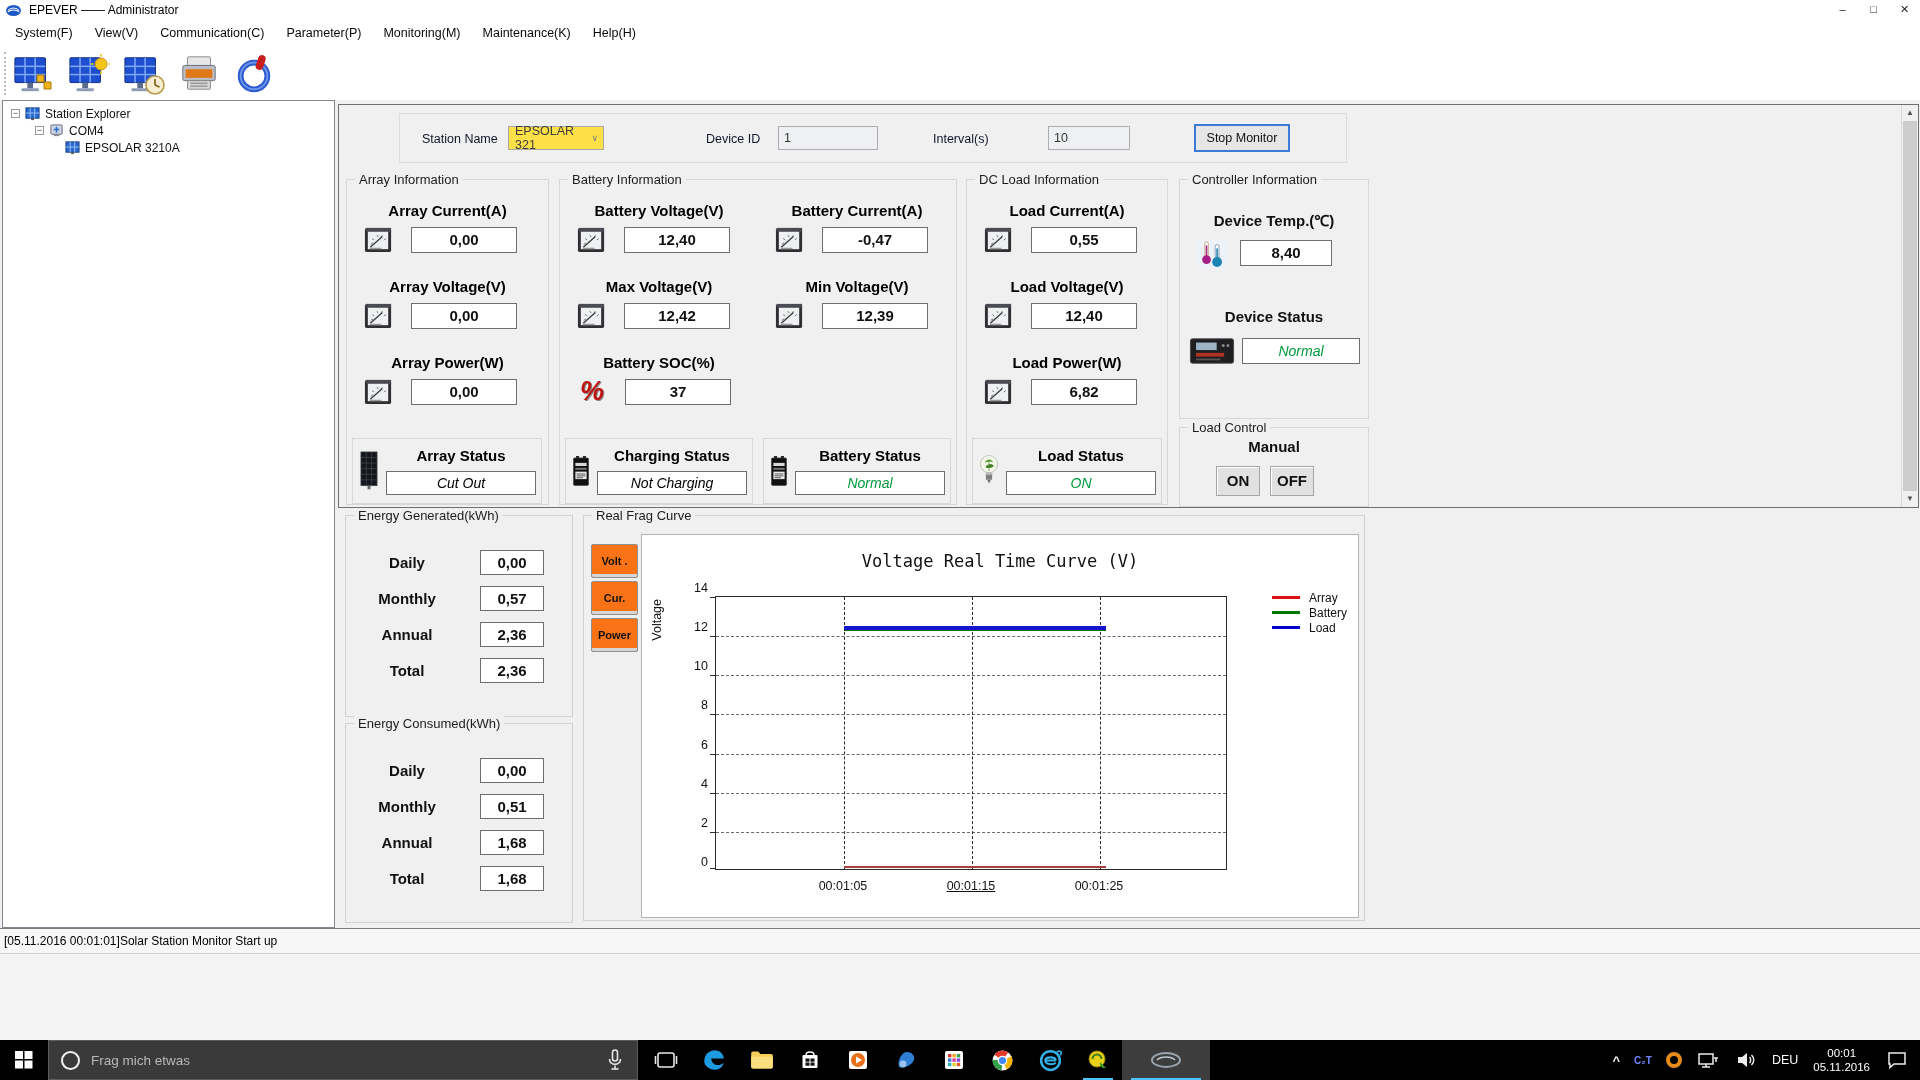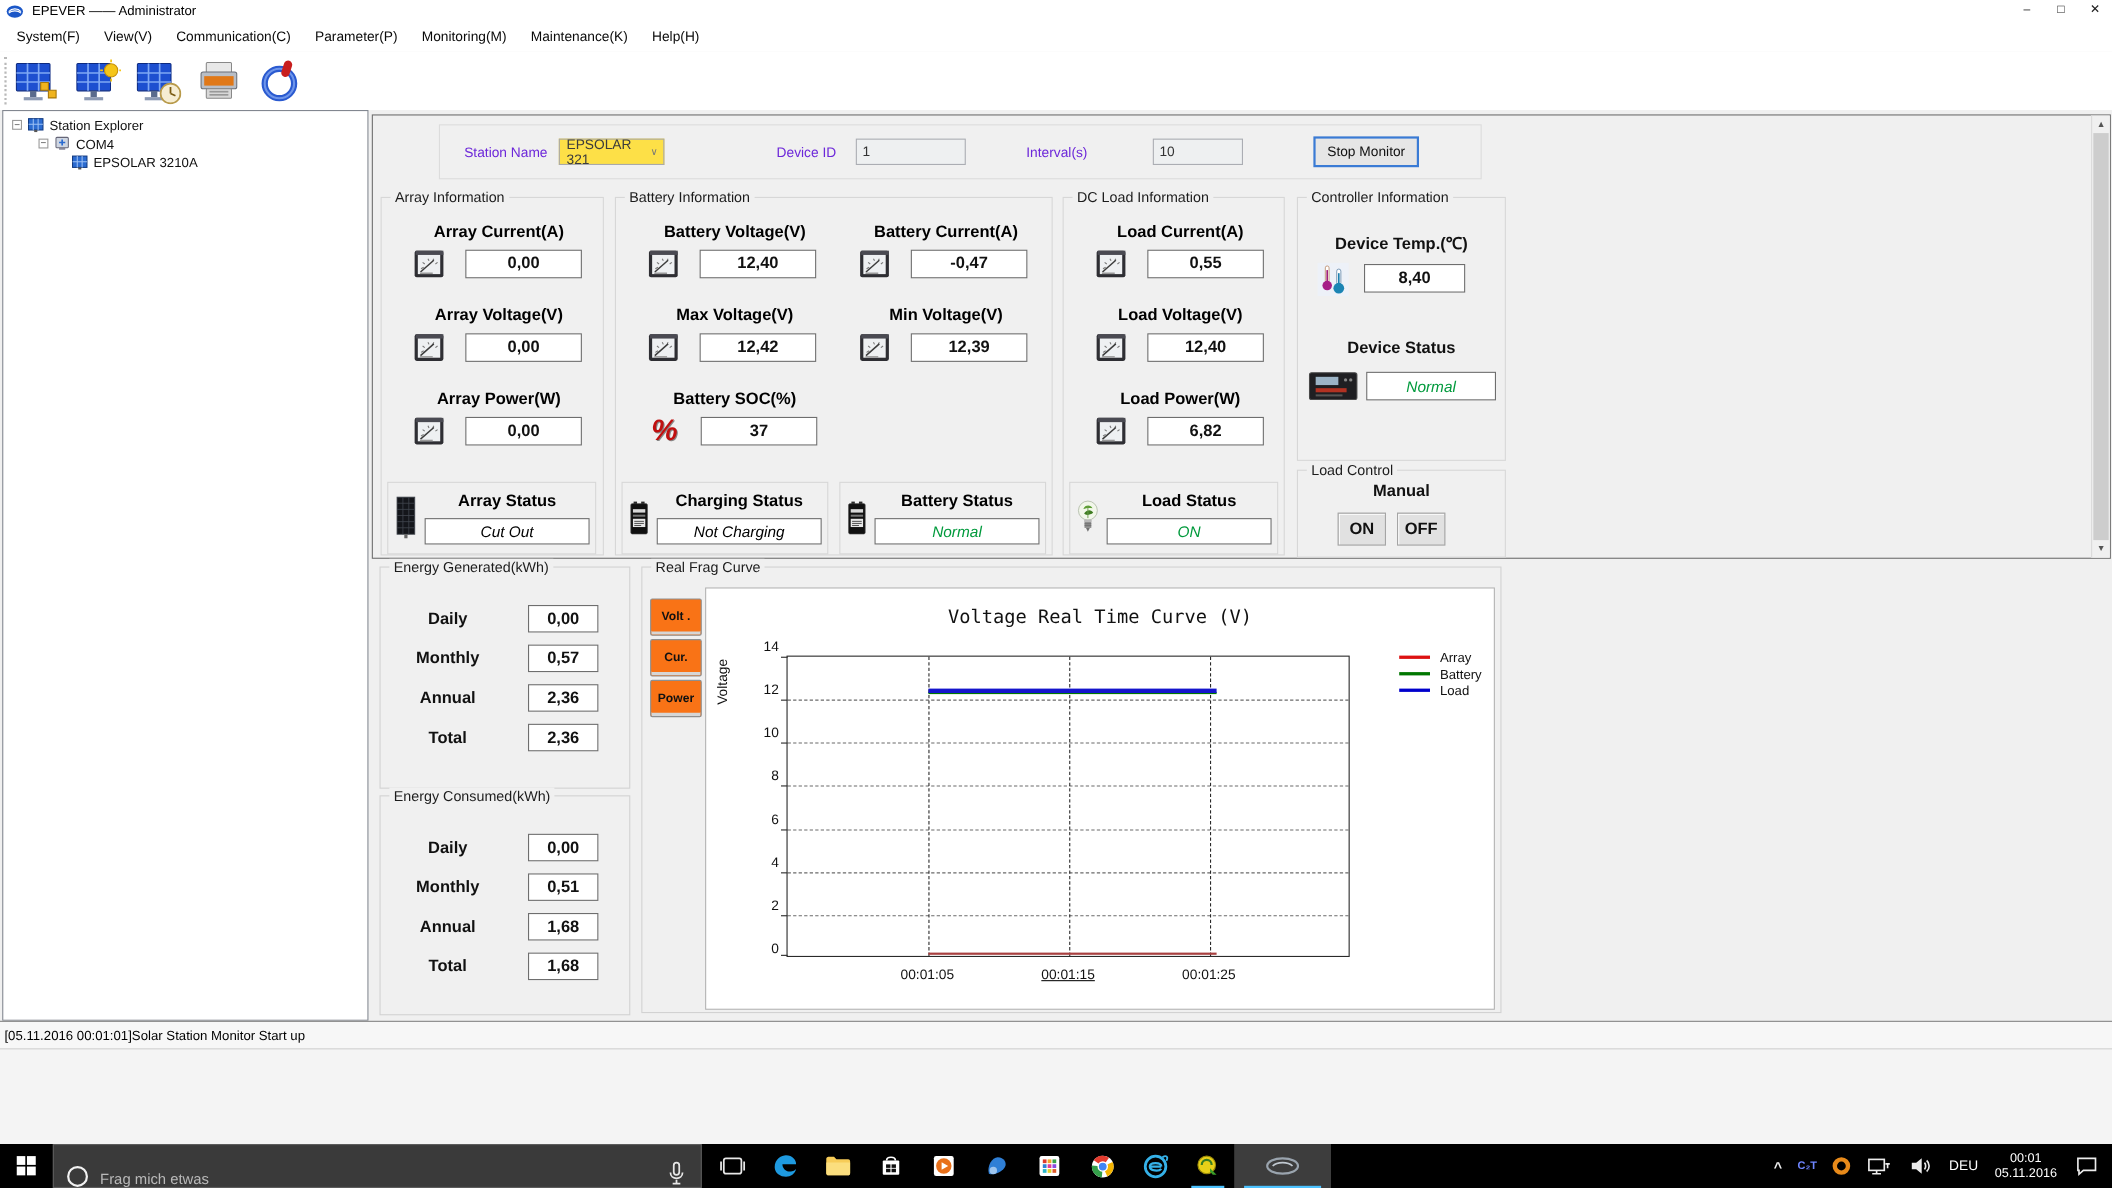--- a/index.html
+++ b/index.html
@@ -32,28 +32,28 @@
   
   .upper-panel { position:absolute; left:338px; top:104px; width:1581px; height:404px; background:#f0f0f0; border:1px solid #6f6f6f; }
   .vscroll { position:absolute; right:0; top:0; bottom:0; width:17px; background:#f0f0f0; border-left:1px solid #d9d9d9; }
   .vscroll .arrow { height:16px; text-align:center; font-size:8px; line-height:16px; color:#555; }
   .vscroll .thumb { position:absolute; left:1px; right:1px; top:16px; bottom:16px; background:#cdcdcd; }
 
   .gbox { position:absolute; border:1px solid #d7d7d7; }
   .gtitle { position:absolute; top:-8px; left:8px; background:#f0f0f0; padding:0 4px; font-size:13px; color:#1c1c1c; white-space:nowrap; }
 
   .station-box { left:60px; top:8px; width:948px; height:50px; border:1px solid #dcdcdc; }
-  .sb-item { position:absolute; top:13px; font-size:12.5px; color:#6d28d9; line-height:24px; }
+  .sb-item { position:absolute; top:13px; font-size:12.5px; color:#0f172a; line-height:24px; }
   .sb-select { position:absolute; top:12px; width:96px; height:24px; background:#fde047; border:1px solid #a9a9a9; color:#3c3c3c; font-size:12.5px; display:flex; align-items:center; padding-left:6px; gap:6px; }
   .sb-select .chev { margin-left:auto; margin-right:5px; font-size:9px; color:#777; }
   .sb-input { position:absolute; top:12px; height:24px; background:#eef0f1; border:1px solid #abadb3; font-size:12.5px; color:#333; padding-left:5px; line-height:22px; }
   .stop-btn { position:absolute; top:10px; width:96px; height:28px; background:#e6e6e6; border:2px solid #3a7bd5; font-size:12.5px; color:#111; text-align:center; line-height:24px; }
 
   
-  .metrics { position:absolute; left:12px; right:0; top:22px; }
+  .metrics { position:absolute; left:0; right:0; top:22px; }
   .metric { height:76px; }
   .m-label { text-align:center; font-weight:bold; font-size:15px; color:#000; }
   .m-row { display:flex; align-items:center; margin:5px 0 0 16px; gap:17px; }
   .m-box { width:106px; height:26px; background:#fff; border:1px solid #6e6e6e; font-weight:bold; font-size:15px; text-align:center; line-height:24px; }
   .soc-icon { font-weight:bold; font-style:italic; font-size:27px; color:#c01010; width:32px; text-align:center; text-shadow:1px 1px 0 #888; }
 
   .grid2 { display:grid; grid-template-columns:1fr 1fr; }
 
   
   .sbox { position:absolute; border:1px solid #d7d7d7; display:flex; align-items:center; padding:3px 5px; gap:6px; }
@@ -92,21 +92,21 @@
   .leg-line { width:28px; height:3px; }
   .legend-row span { font-size:12px; color:#111; }
 
   
   .logbar { position:absolute; left:0; top:928px; width:1920px; height:112px; background:#f4f4f4; border-top:1px solid #7a7a7a; }
   .log-entry { height:25px; line-height:25px; padding-left:4px; font-size:12px; color:#000; border-bottom:1px solid #cfcfcf; background:#f7f7f7; }
 
   
   .taskbar { position:absolute; left:0; top:1040px; width:1920px; height:40px; background:#000; display:flex; align-items:center; color:#fff; }
   .start { width:48px; height:40px; display:flex; align-items:center; justify-content:center; }
-  .search { width:590px; height:40px; background:#3a3a3a; border:1px solid #5c5c5c; display:flex; align-items:flex-end; gap:11px; padding:0 12px; }
+  .search { width:590px; height:40px; background:#3a3a3a; border:1px solid #5c5c5c; display:flex; align-items:center; gap:11px; padding:0 12px; }
   .search .ring { width:19px; height:19px; border:2px solid #f2f2f2; border-radius:50%; flex:none; }
   .search .ph { font-size:13.5px; color:#b9b9b9; }
   .search .mic { margin-left:auto; }
   .tb-icons { display:flex; height:40px; margin-left:4px; }
   .tb-slot { width:48px; height:40px; display:flex; align-items:center; justify-content:center; position:relative; }
   .tb-slot.running::after { content:""; position:absolute; bottom:0; left:9px; right:9px; height:2px; background:#4cc2ff; }
   .tb-slot.active { background:#3d3d3d; width:88px; }
   .tray { margin-left:auto; display:flex; align-items:center; height:40px; padding-right:4px; }
   .tray-item { padding:0 7px; display:flex; align-items:center; justify-content:center; height:40px; font-size:12px; }
   .tray-chev { font-size:13px; font-weight:bold; color:#eee; }

